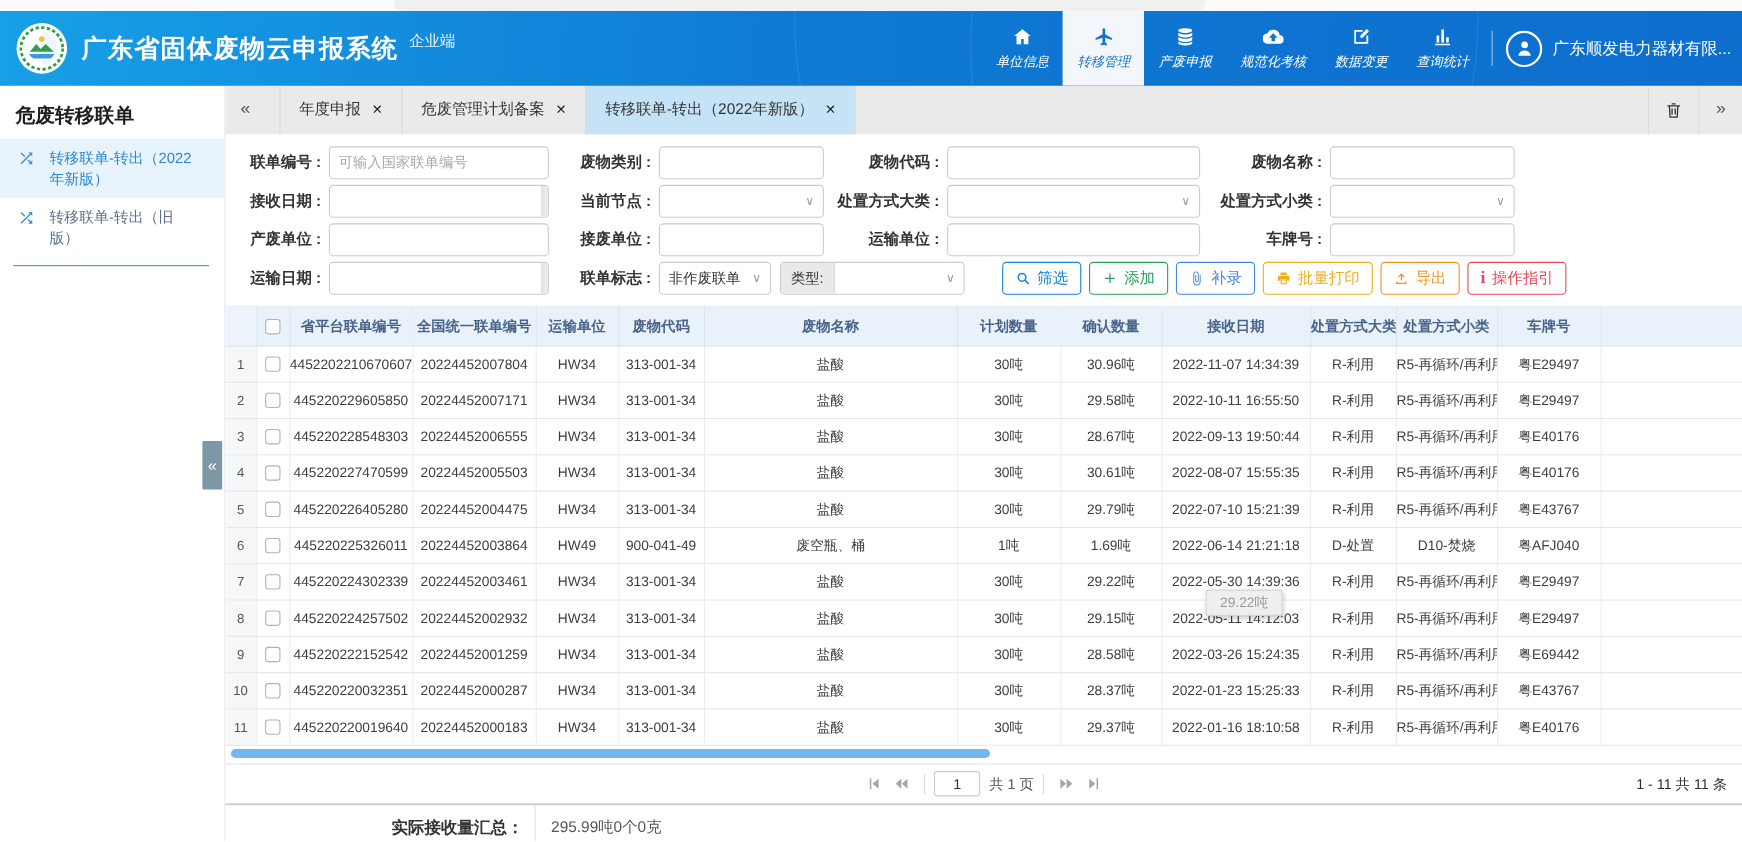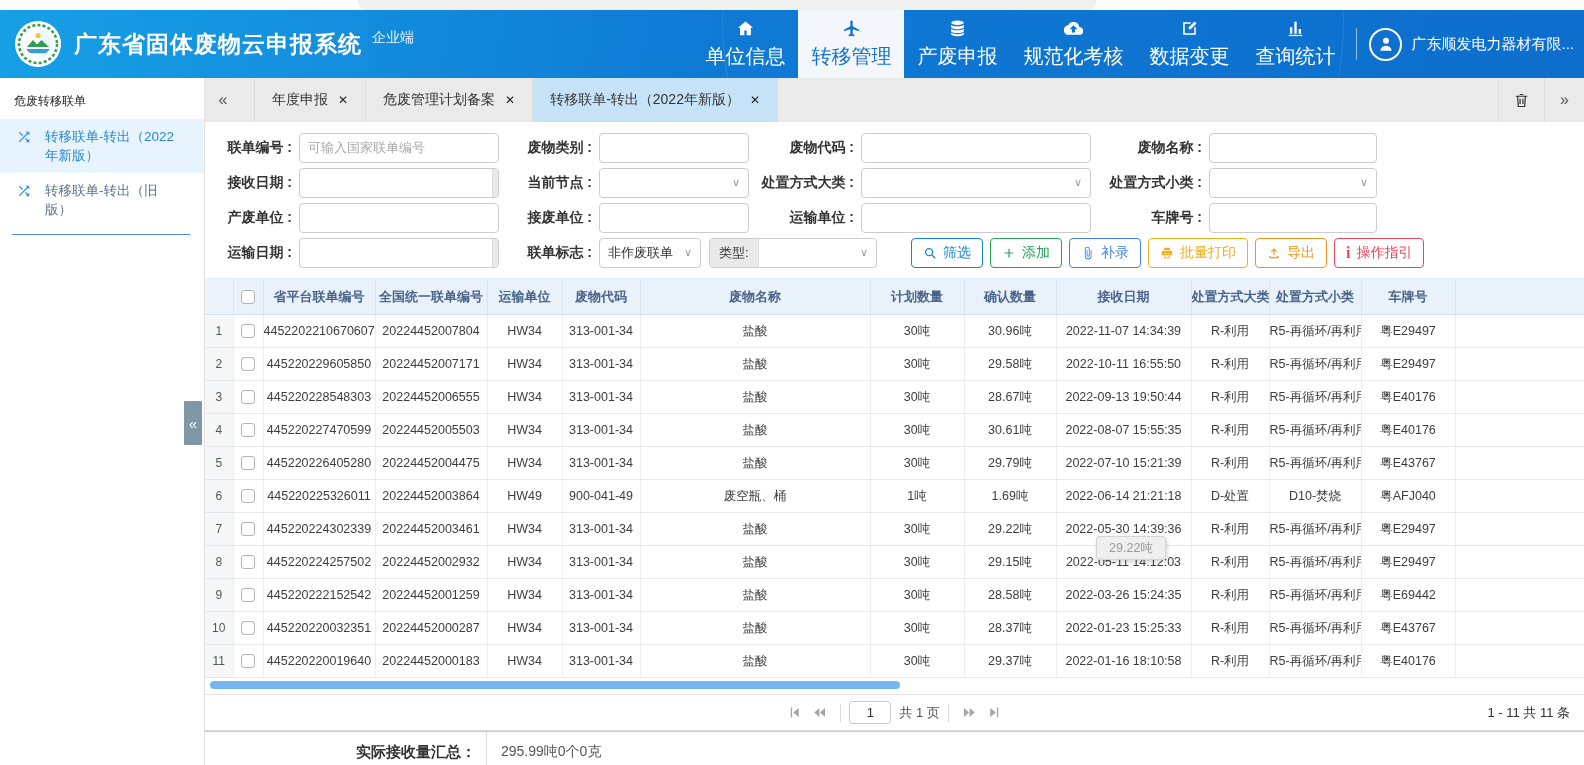--- a/index.html
+++ b/index.html
@@ -14,32 +14,32 @@
   
   header { position:relative; height:68px; background:linear-gradient(95deg,#17a0e6 0%,#0f7ad4 45%,#0d6ecd 100%); display:flex; align-items:stretch; padding-left:14px; overflow:hidden; }
   header::before, header::after { content:""; position:absolute; border:1px solid rgba(255,255,255,.10); border-radius:50%; pointer-events:none; }
   header::before { width:620px; height:620px; right:240px; top:-300px; }
   header::after { width:900px; height:900px; right:-200px; top:-420px; }
   .logo { width:48px; height:48px; align-self:center; margin-right:12px; flex-shrink:0; z-index:1; }
   .titlebox { display:flex; align-items:flex-start; align-self:center; z-index:1; }
   .apptitle { color:#fff; font-size:23px; font-weight:bold; letter-spacing:1px; }
   .appsub { color:#eaf4fc; font-size:14px; margin-left:10px; }
   #mainnav { margin-left:auto; display:flex; align-items:stretch; z-index:1; }
-  .nav-item { display:flex; flex-direction:column; align-items:center; justify-content:center; gap:5px; padding:0 13px; color:#fff; font-size:20px; cursor:pointer; white-space:nowrap; }
+  .nav-item { display:flex; flex-direction:column; align-items:center; justify-content:center; gap:5px; padding:0 13px; color:#fff; font-size:12px; cursor:pointer; white-space:nowrap;font-style:italic; }
   .nav-item .nicon svg { width:19px; height:19px; display:block; }
   .nav-item.active { background:#f3f6fa; color:#1473d2; }
   .navdivider { width:1px; height:32px; background:rgba(255,255,255,.55); align-self:center; margin:0 8px; z-index:1; }
   .userbox { display:flex; align-items:center; gap:9px; padding:0 10px 0 4px; color:#fff; font-size:15px; cursor:pointer; z-index:1; white-space:nowrap; }
   .avatar { width:33px; height:33px; border:2px solid #fff; border-radius:50%; display:flex; align-items:center; justify-content:center; flex-shrink:0; }
   .avatar svg { width:20px; height:20px; color:#fff; }
 
   
   .main { display:flex; height:687px; }
   aside { width:205px; background:#fff; border-right:1px solid #e2e2e2; flex-shrink:0; padding-top:4px; }
-  .side-title { font-size:12px; font-weight:normal; color:#1d1d1d; padding:11px 14px 9px; }
+  .side-title { font-size:18px; font-weight:bold; color:#1d1d1d; padding:11px 14px 9px; }
   .side-item { display:flex; gap:13px; align-items:flex-start; padding:8px 8px 8px 16px; font-size:13.5px; line-height:19px; color:#5d7189; cursor:pointer; }
   .side-item .sicon { margin-top:2px; flex-shrink:0; }
   .side-item .sicon svg { width:16px; height:16px; color:#4090d8; display:block; }
   .side-item .slabel { width:132px; }
   .side-item.active { background:#e8f4fd; color:#2a87d3; }
   .side-sec.first { position:relative; padding-bottom:8px; margin-bottom:2px; }
   .side-sec.first::after { content:""; position:absolute; left:12px; right:14px; bottom:0; height:1px; background:#4a90d9; }
   .collapse-handle { position:absolute; left:184px; top:401px; width:18px; height:44px; background:#7d97a6; color:#fff; font-size:15px; display:flex; align-items:center; justify-content:center; cursor:pointer; z-index:5; border-radius:1px; }
 
   .content { flex:1; display:flex; flex-direction:column; overflow:hidden; background:#fff; }

